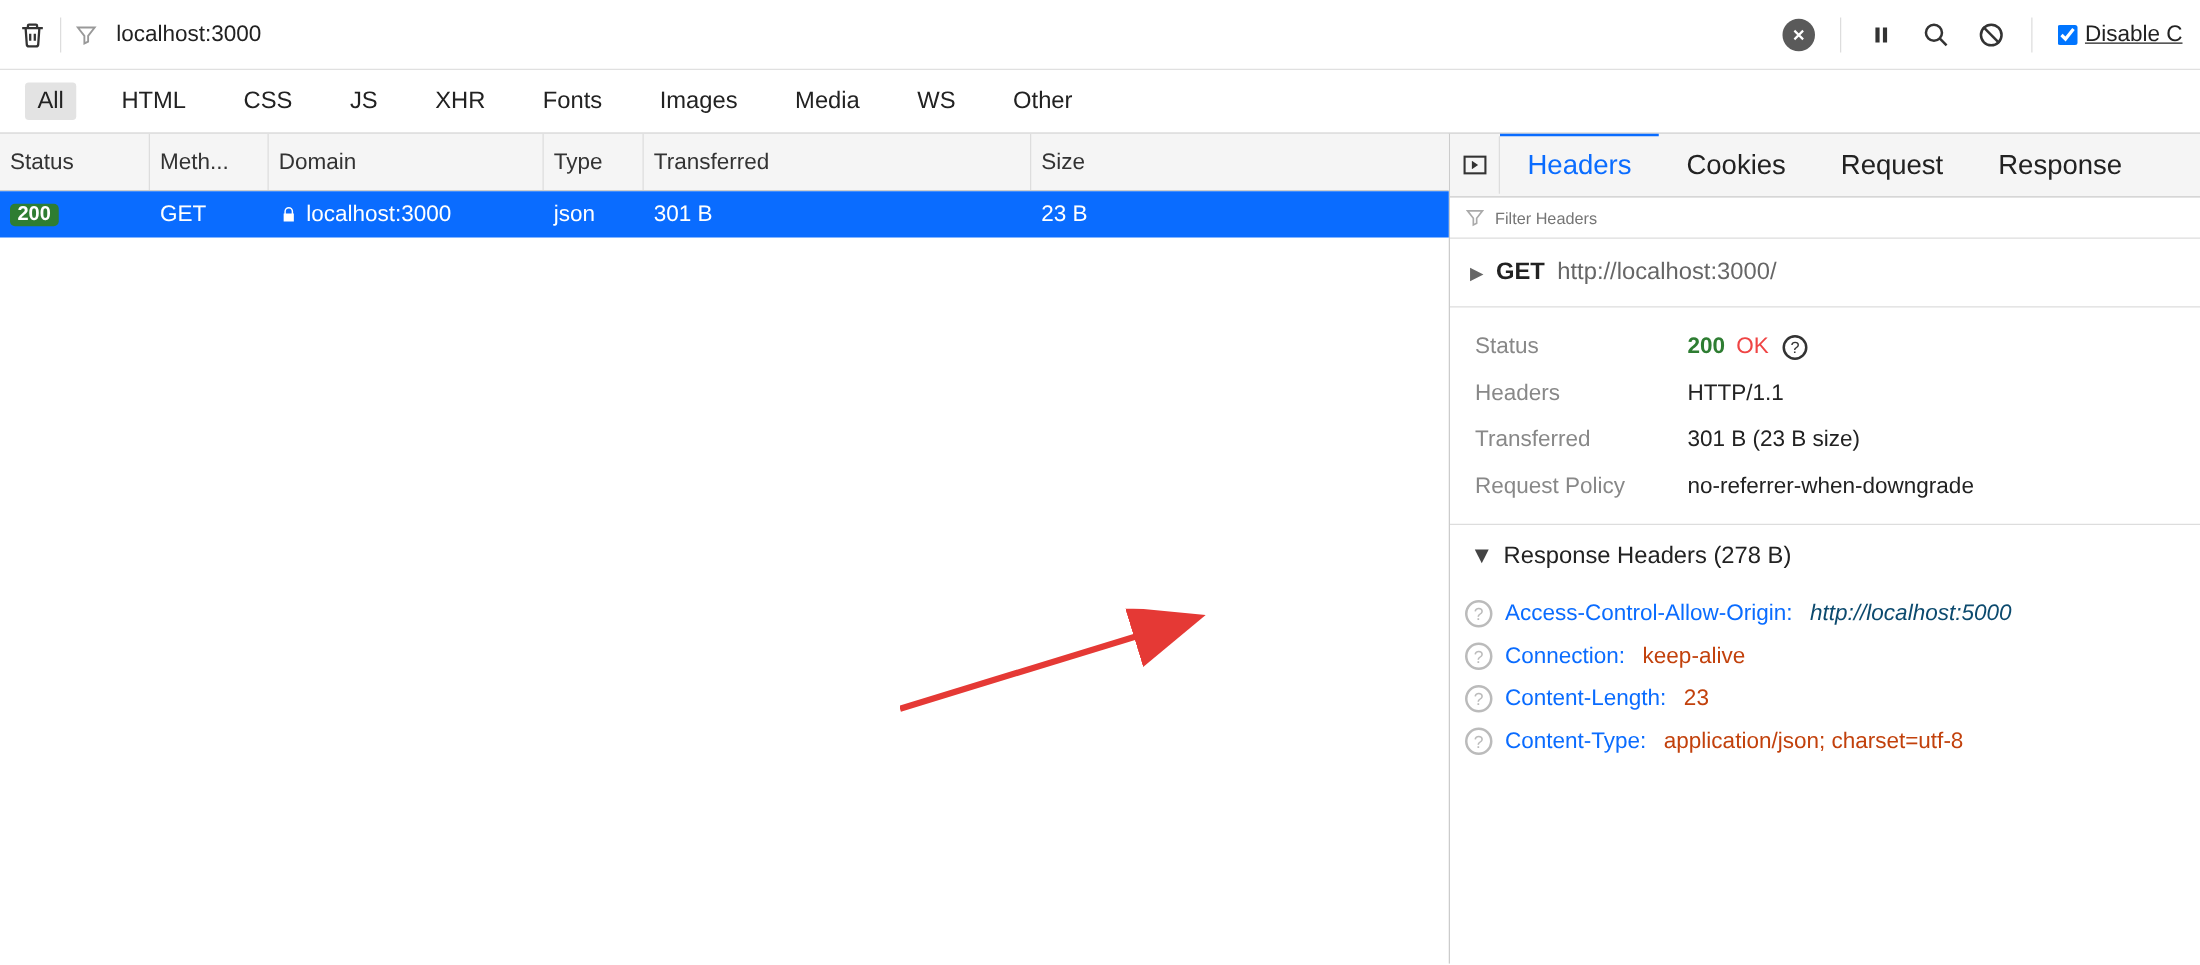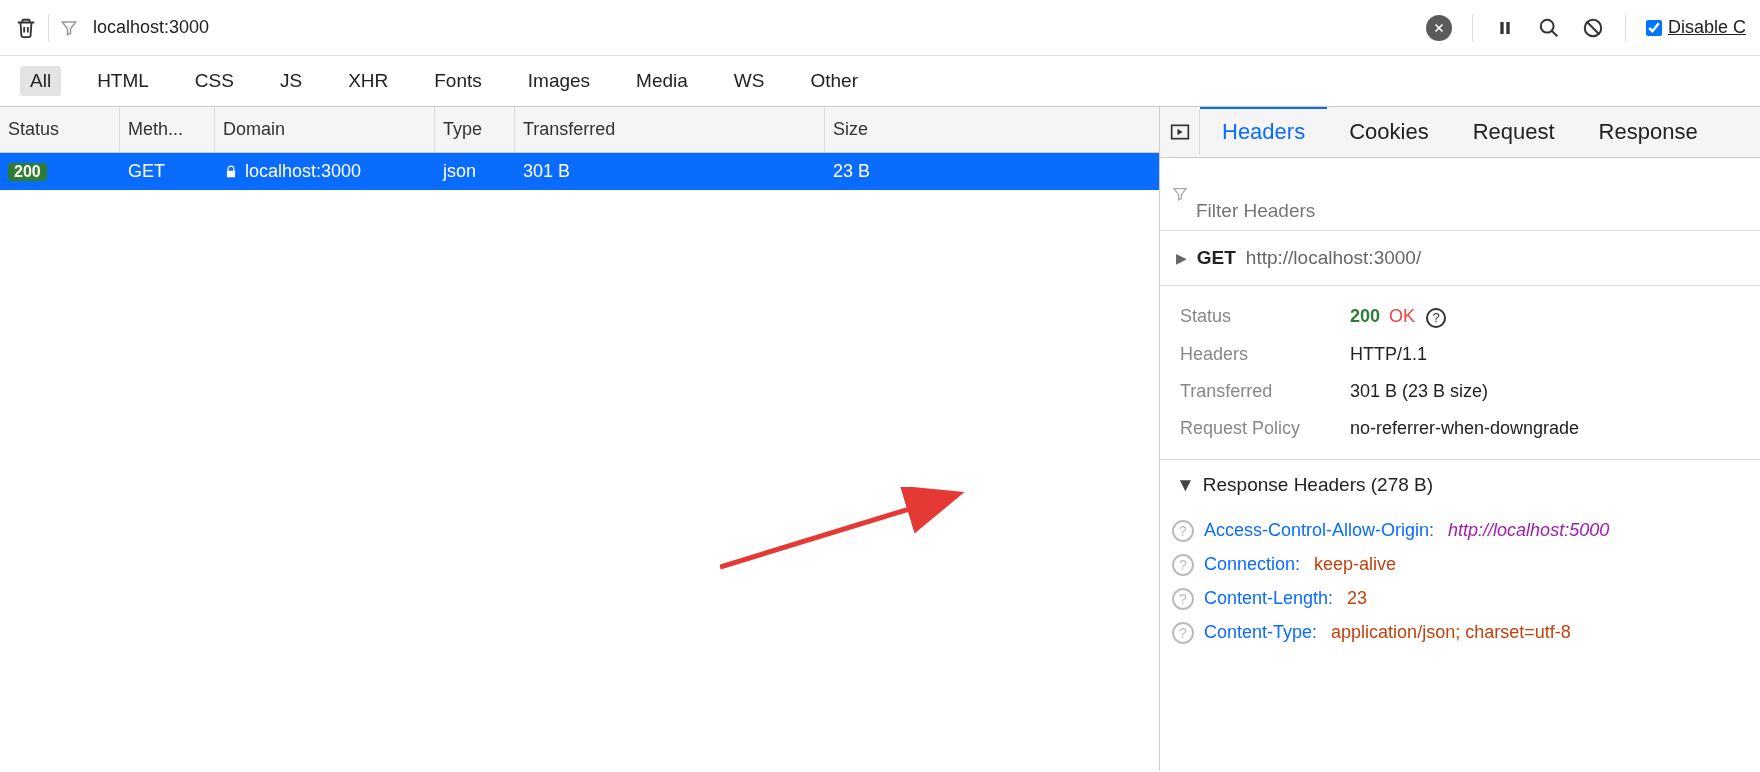--- a/index.html
+++ b/index.html
@@ -88,21 +88,21 @@
       border-bottom: 1px solid #ccc;
       background: #f5f5f5;
     }
     .detail-tabs .play-box { width:40px; height:46px; display:flex; align-items:center; justify-content:center; cursor:pointer; border-right:1px solid #ddd;}
     .detail-tabs .dtab { padding: 12px 22px; font-size: 22px; cursor:pointer; color:#222; }
     .detail-tabs .dtab.active { color:#0a6cff; border-top: 3px solid #0a6cff; margin-top:-2px; padding-top:10px; }
 
     .filter-headers {
       display:flex; align-items:center; gap:8px; padding: 8px 12px; border-bottom:1px solid #ddd;
     }
-    .filter-headers input { border:none; outline:none; font-size:19px; color:#888; flex:1;margin-top:34px; }
+    .filter-headers input { border:none; outline:none; font-size:13px; color:#888; flex:1; }
 
     .summary-row {
       display:flex; align-items:center; gap:10px; padding: 16px 16px; border-bottom:1px solid #ddd; font-size: 19px; cursor:pointer;
     }
     .summary-row .caret { color:#666; font-size:14px;}
     .summary-row .verb { font-weight:700; color:#222; }
     .summary-row .url { color:#666; }
 
     .info-block { padding: 12px 20px; border-bottom:1px solid #ddd; }
     .info-line { display:flex; padding:8px 0; font-size:18px; }
@@ -114,21 +114,21 @@
 
     .section-header {
       display:flex; align-items:center; gap:8px; padding: 14px 16px; font-size:19px; color:#222; cursor:pointer;
     }
     .section-header .caret { color:#444; }
     .headers-list { padding: 4px 12px 12px 12px; }
     .header-item { display:flex; align-items:center; gap:10px; padding: 6px 0; font-size:18px; }
     .header-item .q-circle { width:22px; height:22px; border:2px solid #bbb; border-radius:50%; display:flex; align-items:center; justify-content:center; color:#bbb; font-size:14px; cursor:pointer; flex-shrink:0;}
     .header-item .hname { color:#0a6cff; cursor:pointer;}
     .header-item .hval { color:#c2410c; margin-left:4px;}
-    .header-item .hval.italic { font-style: italic; color:#a21caf; }
+    .header-item .hval.italic { font-style: italic; color:#0c4a6e; }
 
     
     .arrow-overlay {
       position: absolute;
       pointer-events: none;
     }
     svg { display:block; }
   </style>
 </head>
 <body>

